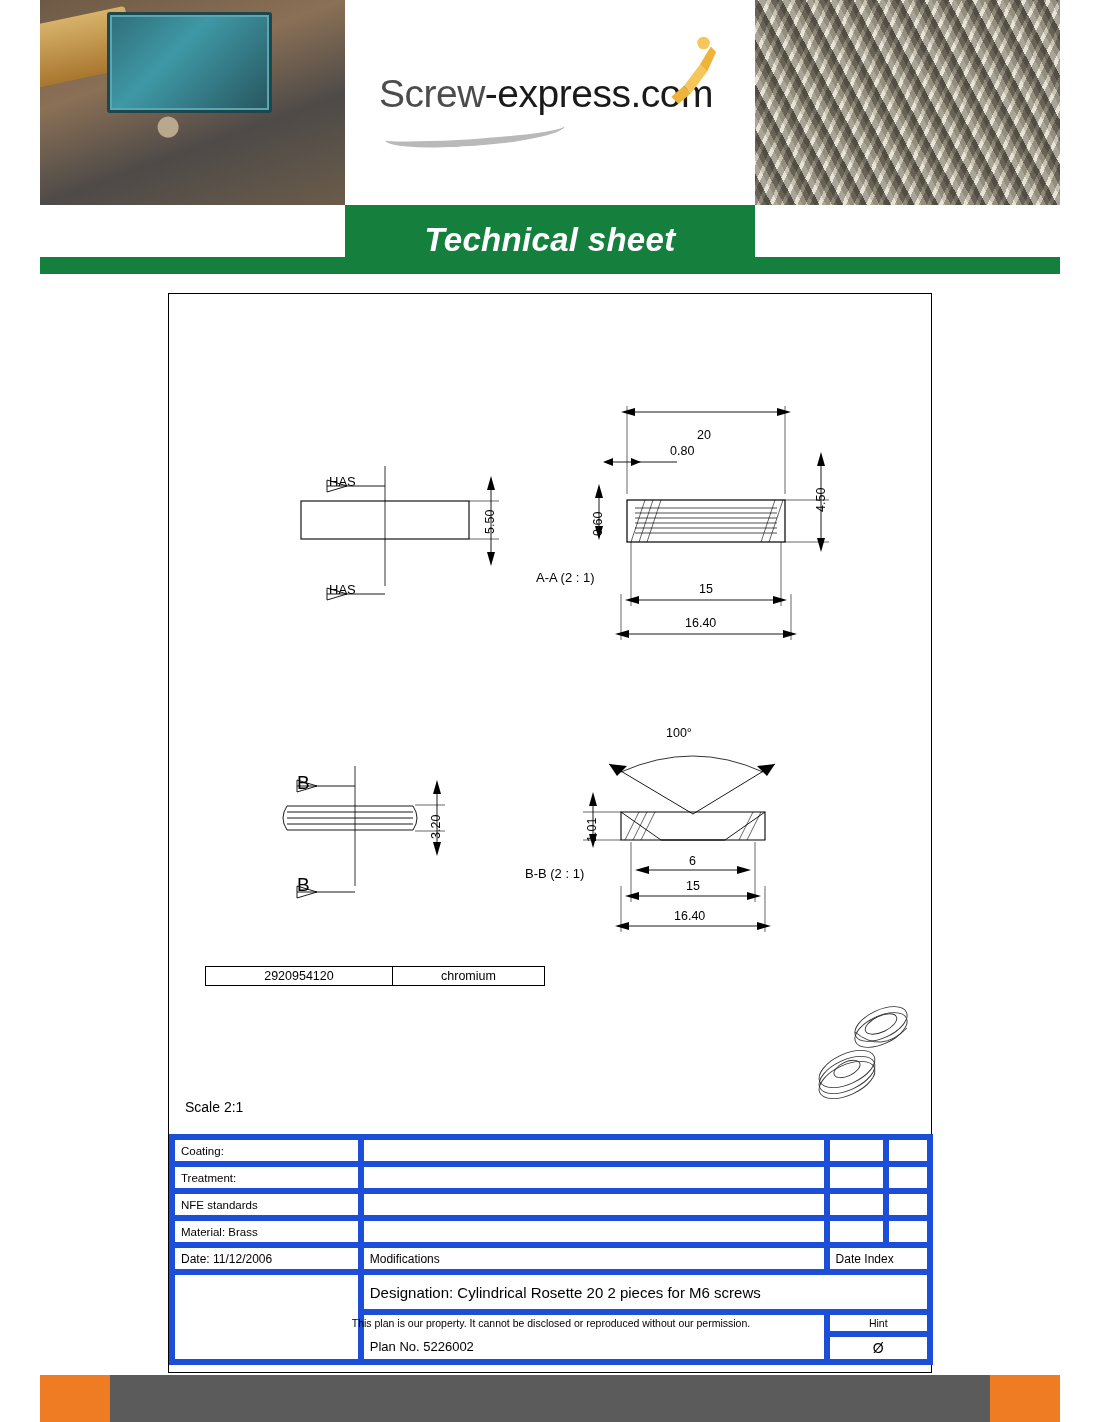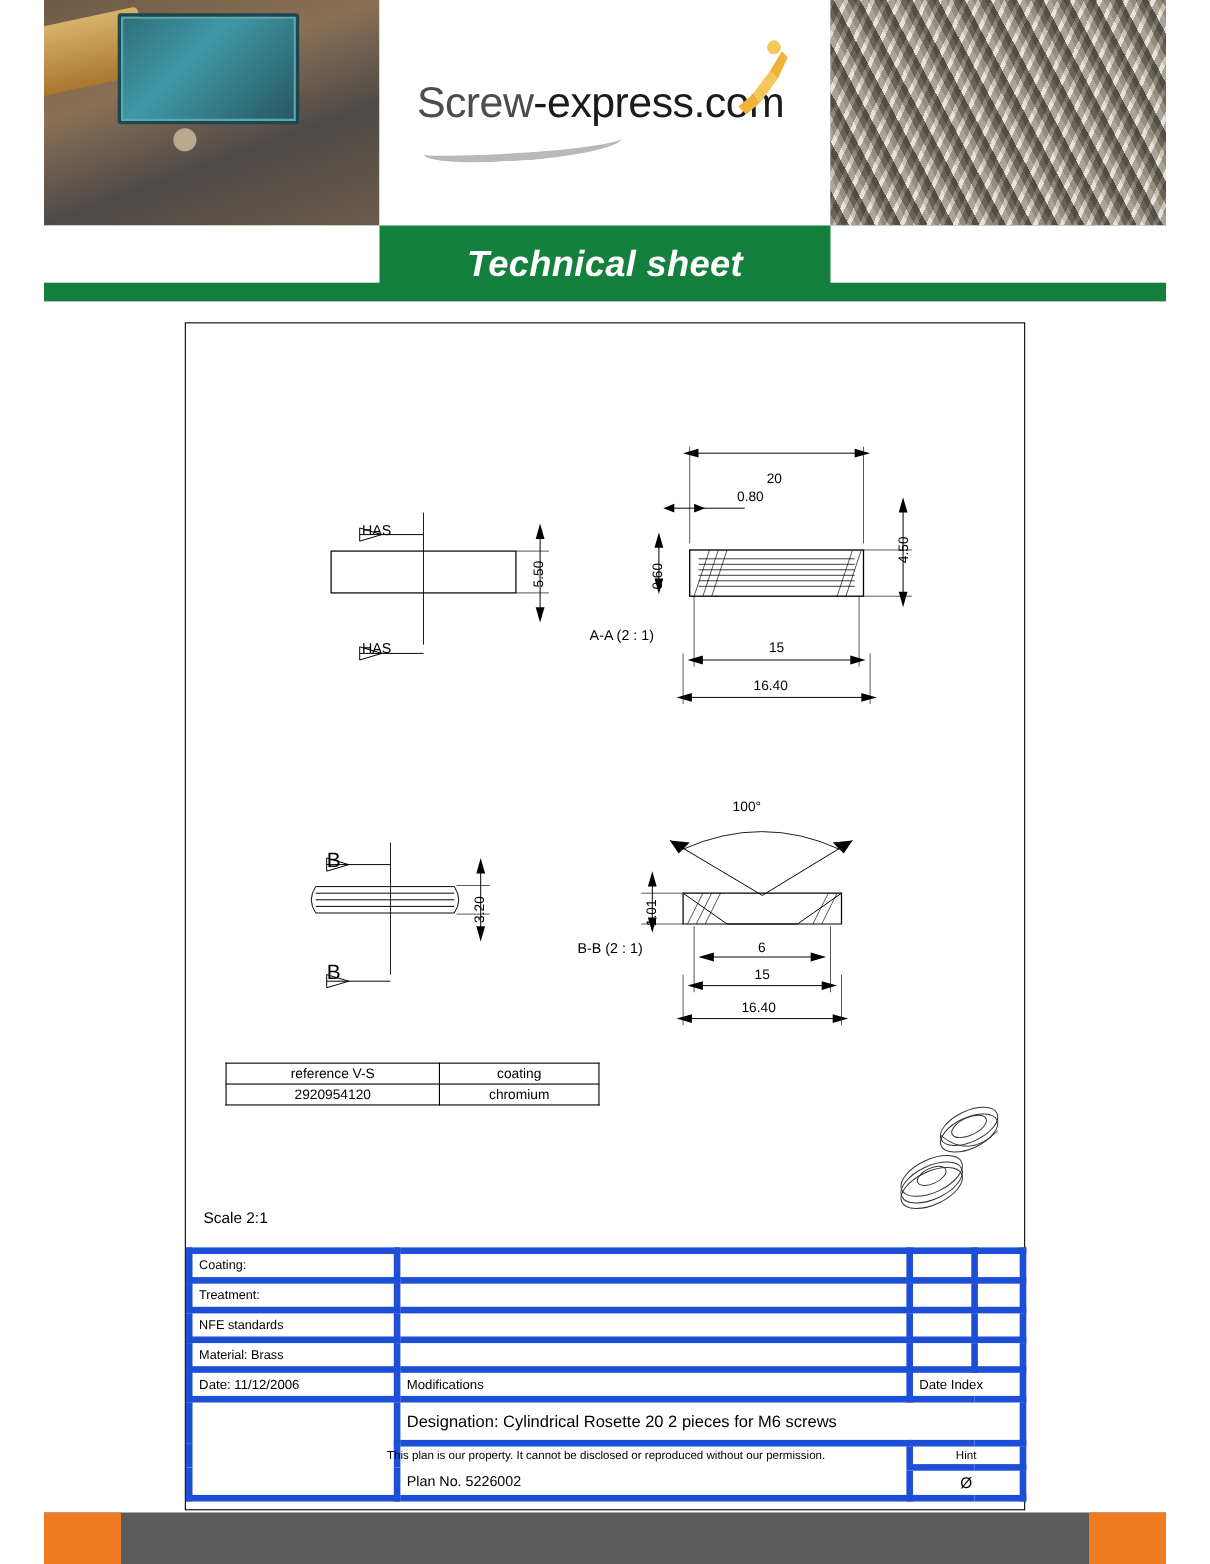--- a/index.html
+++ b/index.html
@@ -309,31 +309,27 @@
     <div class="cap" style="left:367px; top:276px;">A-A (2 : 1)</div>
     <div class="dim" style="left:530px; top:288px;">15</div>
     <div class="dim" style="left:516px; top:322px;">16.40</div>
 
     <div class="cap" style="left:128px; top:478px; font-size:19px;">B</div>
     <div class="cap" style="left:128px; top:580px; font-size:19px;">B</div>
     <div class="dimv" style="left:260px; top:545px;">3.20</div>
 
     <div class="dim" style="left:497px; top:432px;">100°</div>
     <div class="dimv" style="left:416px; top:548px;">1.01</div>
-    <div class="cap" style="left:356px; top:560px;">B-B (2 : 1)</div>
+    <div class="cap" style="left:356px; top:572px;">B-B (2 : 1)</div>
     <div class="dim" style="left:520px; top:560px;">6</div>
     <div class="dim" style="left:517px; top:585px;">15</div>
     <div class="dim" style="left:505px; top:615px;">16.40</div>
 
     <table class="reftable">
       <tbody>
-          <tr>
-        <th>reference V-S</th>
-        <th>coating</th>
-      </tr>
       <tr>
         <td>2920954120</td>
         <td>chromium</td>
       </tr>
     </tbody>
       </table>
 
     <svg class="iso" viewBox="0 0 110 110">
       <g stroke="#333" fill="none" stroke-width="0.9">
         <ellipse cx="72" cy="30" rx="28" ry="14" transform="rotate(-25 72 30)"></ellipse>

